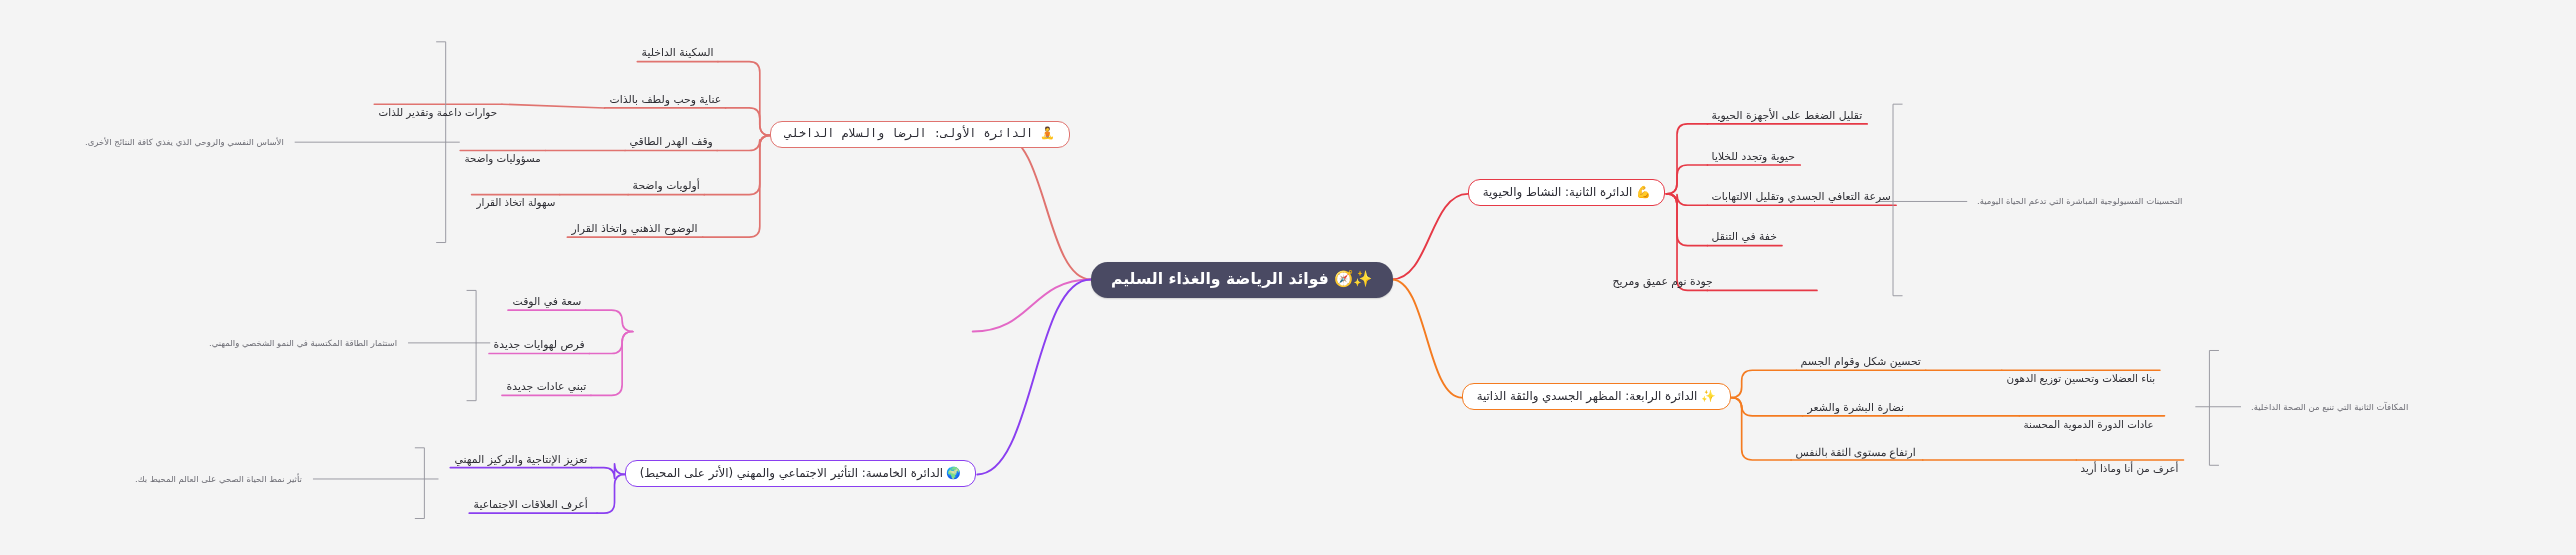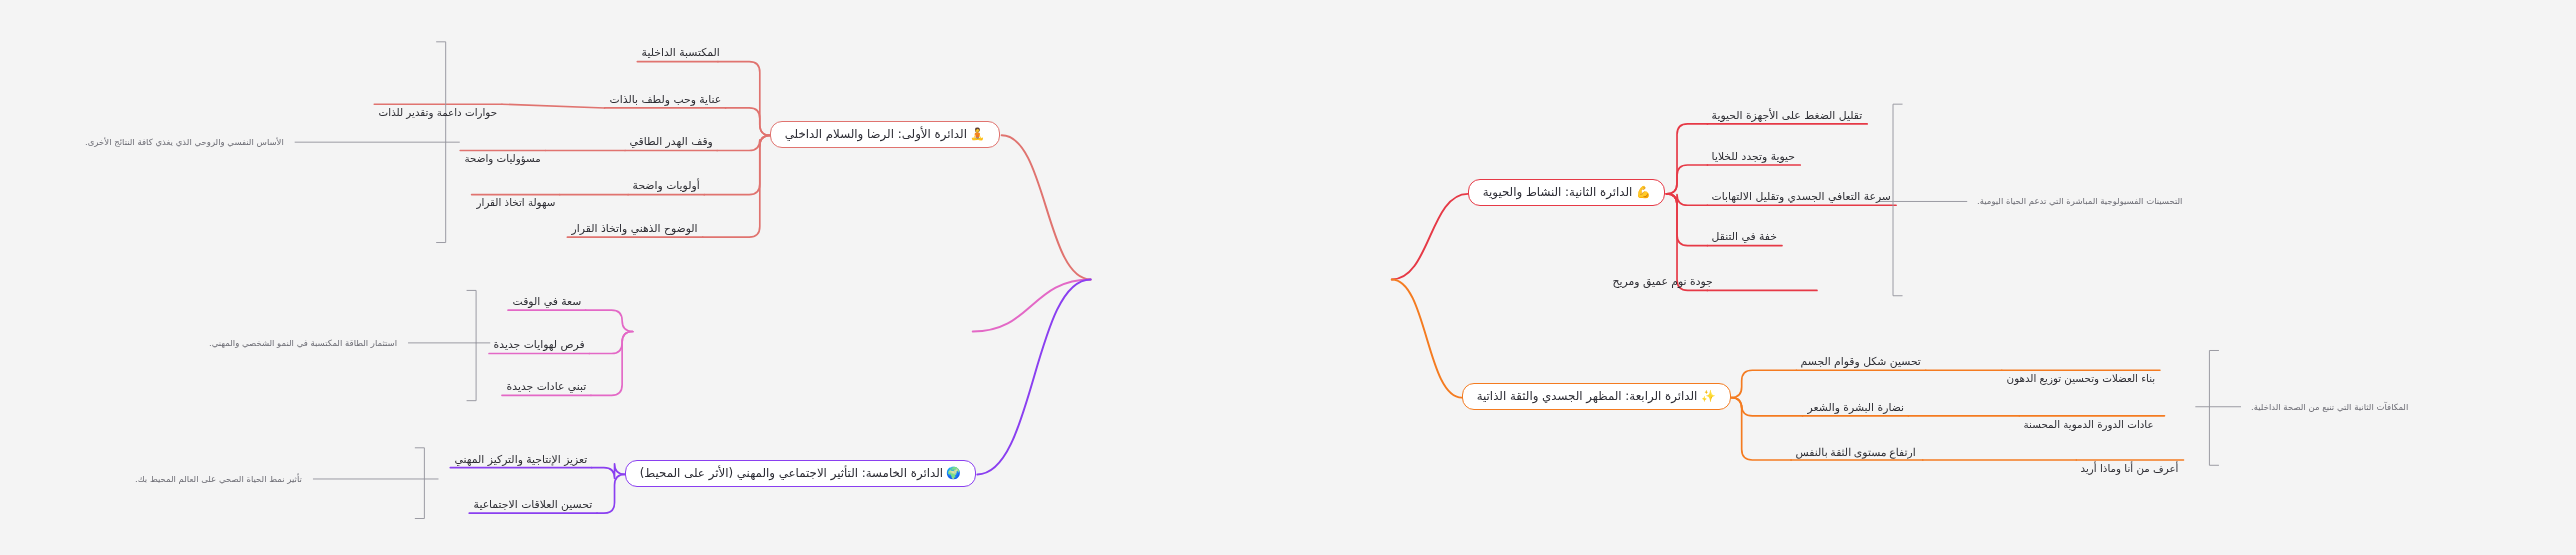--- a/index.html
+++ b/index.html
@@ -55,21 +55,21 @@
     margin-top:16px;
   }
   .note{
     font-size:8.5px;
     color:#6d6d75;
     background:transparent;
     padding:0;
     line-height:1.25;
   }
   
-  .c1{border-color:#e0736f;}
+  .c1{border-color:#e0736f;font-family:Liberation Mono, monospace;}
   .c2{border-color:#e63946;}
   .c3{border-color:#e368c6;}
   .c4{border-color:#f47b20;}
   .c5{border-color:#8a3ff0;}
 </style>
 </head>
 <body>
 
 <div id="canvas">
 
@@ -139,27 +139,28 @@
         <path d="M626,451 L537,451" stroke="#9a9aa2" stroke-width="1.3" fill="none"></path>
         <path d="M2917,461 L2905,461 L2905,612 L2917,612" stroke="#9a9aa2" stroke-width="1.3" fill="none"></path>
         <path d="M2905,535 L2887,535" stroke="#9a9aa2" stroke-width="1.3" fill="none"></path>
         <path d="M2905,535 L2946,535" stroke="#9a9aa2" stroke-width="1.3" fill="none"></path>
         <path d="M546,589 L558,589 L558,682 L546,682" stroke="#9a9aa2" stroke-width="1.3" fill="none"></path>
         <path d="M558,630 L576,630" stroke="#9a9aa2" stroke-width="1.3" fill="none"></path>
         <path d="M558,630 L412,630" stroke="#9a9aa2" stroke-width="1.3" fill="none"></path>
       </g>
   </svg>
 
+  <div class="node center-node" style="left:1091px;top:262px;">✨🧭 فوائد الرياضة والغذاء السليم</div>
 
   <div class="node branch-node c1" style="left:770px;top:121px;">🧘 الدائرة الأولى: الرضا والسلام الداخلي</div>
   <div class="node branch-node c2" style="left:1468px;top:179px;">💪 الدائرة الثانية: النشاط والحيوية</div>
   <div class="node branch-node c5" style="left:625px;top:460px;">🌍 الدائرة الخامسة: التأثير الاجتماعي والمهني (الأثر على المحيط)</div>
   <div class="node branch-node c4" style="left:1462px;top:383px;">✨ الدائرة الرابعة: المظهر الجسدي والثقة الذاتية</div>
 
-  <div class="node leaf" style="left:637px;top:46px;">المكتسبة الداخلية</div>
+  <div class="node leaf" style="left:637px;top:46px;">السكينة الداخلية</div>
   <div class="node leaf" style="left:605px;top:93px;">عناية وحب ولطف بالذات</div>
   <div class="node leaf" style="left:625px;top:135px;">وقف الهدر الطاقي</div>
   <div class="node leaf" style="left:628px;top:179px;">أولويات واضحة</div>
   <div class="node leaf" style="left:567px;top:222px;">الوضوح الذهني واتخاذ القرار</div>
 
   <div class="node sub-leaf" style="left:374px;top:89px;">حوارات داعمة وتقدير للذات</div>
   <div class="node sub-leaf" style="left:460px;top:135px;">مسؤوليات واضحة</div>
   <div class="node sub-leaf" style="left:472px;top:179px;">سهولة اتخاذ القرار</div>
 
   <div class="node leaf" style="left:1707px;top:109px;">تقليل الضغط على الأجهزة الحيوية</div>
@@ -174,21 +175,21 @@
 
   <div class="node leaf" style="left:1796px;top:355px;">تحسين شكل وقوام الجسم</div>
   <div class="node leaf" style="left:1803px;top:401px;">نضارة البشرة والشعر</div>
   <div class="node leaf" style="left:1791px;top:445px;font-family:Liberation Serif, serif;">ارتفاع مستوى الثقة بالنفس</div>
 
   <div class="node sub-leaf" style="left:2002px;top:355px;">بناء العضلات وتحسين توزيع الدهون</div>
   <div class="node sub-leaf" style="left:2019px;top:401px;">عادات الدورة الدموية المحسنة</div>
   <div class="node sub-leaf" style="left:2076px;top:445px;">أعرف من أنا وماذا أريد</div>
 
   <div class="node leaf" style="left:450px;top:453px;">تعزيز الإنتاجية والتركيز المهني</div>
-  <div class="node leaf" style="left:469px;top:498px;">تحسين العلاقات الاجتماعية</div>
+  <div class="node leaf" style="left:469px;top:498px;">أعرف العلاقات الاجتماعية</div>
 
   <div class="node note" style="left:85px;top:137px;">الأساس النفسي والروحي الذي يغذي كافة النتائج الأخرى.</div>
   <div class="node note" style="left:1977px;top:196px;">التحسينات الفسيولوجية المباشرة التي تدعم الحياة اليومية.</div>
   <div class="node note" style="left:209px;top:338px;">استثمار الطاقة المكتسبة في النمو الشخصي والمهني.</div>
   <div class="node note" style="left:2251px;top:402px;">المكافآت الثانية التي تنبع من الصحة الداخلية.</div>
   <div class="node note" style="left:135px;top:474px;">تأثير نمط الحياة الصحي على العالم المحيط بك.</div>
 
 </div>
 
 

